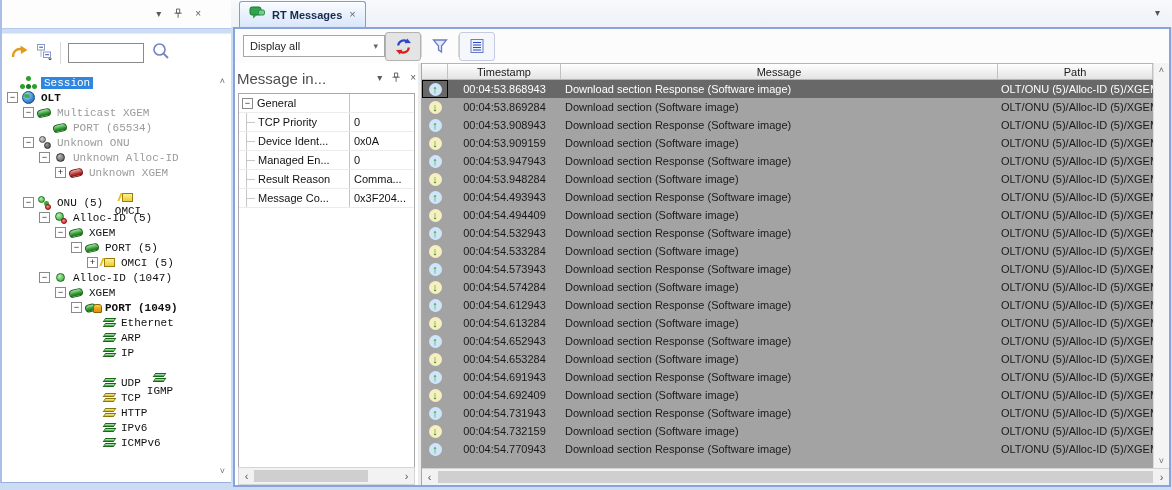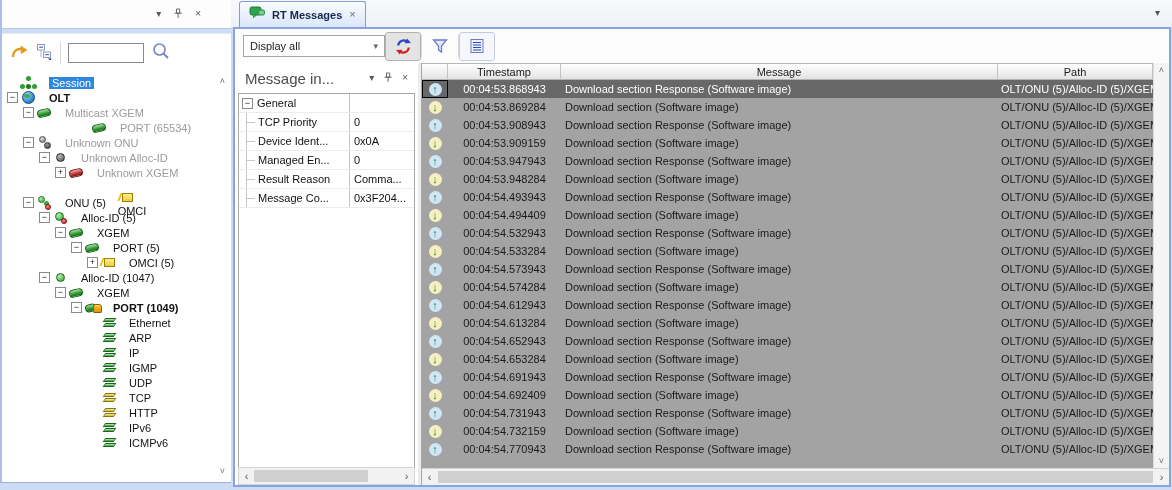--- a/index.html
+++ b/index.html
@@ -13,21 +13,21 @@
   .lp-sep{height:4px;background:#cdddf6;border-top:1px solid #b6c9ec;border-bottom:1px solid #e3ecfa;}
   .lp-toolbar{height:38px;display:flex;align-items:center;padding-left:9px;gap:7px;background:#fff;}
   .vsep{width:1px;height:22px;background:#d8d8d8;}
   .search-box{width:76px;height:20px;border:1px solid #8a8a8a;background:#fff;font-family:"Liberation Sans",sans-serif;font-size:11px;padding:0 4px;box-sizing:border-box;}
   .lp-tree{position:absolute;top:72px;left:2px;right:1px;bottom:3px;overflow:hidden;padding-top:3px;background:#fff;}
   .trow{height:15px;display:flex;align-items:center;font-size:11px;white-space:nowrap;color:#111;}
   .trow.muted .tlabel{color:#9b9b9b;}
   .trow.bold .tlabel{font-weight:bold;}
   .trow.selected .tlabel{background:#2e86e0;color:#fff;padding:0 3px;}
   .expander{width:11px;height:11px;box-sizing:border-box;border:1px solid #8a8a8a;background:#fff;color:#222;font-size:9px;line-height:8px;text-align:center;flex:none;margin-right:2px;}
-  .tlabel{margin-left:11px;}
+  .tlabel{margin-left:3px;font-family:Liberation Mono, monospace;}
   .lp-vscroll{position:absolute;right:1px;top:74px;bottom:4px;width:15px;background:#fff;}
   .vs-up,.vs-down{position:absolute;left:0;right:0;text-align:center;color:#6a6a6a;font-size:9px;}
   .vs-up{top:2px;} .vs-down{bottom:2px;}
   .vs-up::before{content:"˄";} .vs-down::before{content:"˅";}
 
   
   .ticon{width:18px;height:14px;position:relative;flex:none;display:inline-block;}
   .session::before{content:"";position:absolute;left:6px;top:0;width:5px;height:5px;border-radius:50%;background:#2da02d;box-shadow:-6px 8px 0 #2da02d,6px 8px 0 #2da02d,0 8px 0 #1c7a1c;}
   .globe::before{content:"";position:absolute;left:2px;top:0;width:13px;height:13px;border-radius:50%;background:radial-gradient(circle at 35% 30%,#bfe2f8 0%,#3f8fd4 55%,#16589e 100%);border:1px solid #0f4a86;box-sizing:border-box;}
   .globe::after{content:"";position:absolute;left:4px;top:3px;width:6px;height:4px;background:#3fae4f;border-radius:2px 3px 2px 3px;}
@@ -66,21 +66,21 @@
   .combo-arrow{margin-left:auto;padding-right:6px;color:#666;font-size:9px;}
   .combo-arrow::before{content:"▾";}
   .tool-btn{width:34px;height:27px;display:flex;align-items:center;justify-content:center;border-radius:3px;border:1px solid transparent;}
   .tool-btn.pressed{background:#e4e4e4;border-color:#b2b2b2;}
   .tool-btn.outlined{background:#f5f7fc;border-color:#c4cce2;}
 
   .content{position:absolute;top:34px;left:0;right:0;bottom:0;display:flex;}
 
   
   .inspector{width:183px;flex:none;position:relative;background:#fff;}
-  .insp-title{height:30px;display:flex;align-items:center;padding:0 10px;color:#4d4d4d;font-size:15px;gap:9px;}
+  .insp-title{height:30px;display:flex;align-items:center;padding:0 2px;color:#4d4d4d;font-size:15px;gap:9px;}
   .insp-title .t-text{flex:1;white-space:nowrap;overflow:hidden;}
   .pgrid{position:absolute;top:30px;left:3px;right:3px;bottom:18px;border:1px solid #a8a8a8;border-bottom:none;box-sizing:border-box;font-size:11px;overflow:hidden;}
   .pg-row{height:18px;display:flex;align-items:stretch;border-bottom:1px solid #ececec;}
   .pg-name{width:111px;flex:none;display:flex;align-items:center;padding-left:3px;border-right:1px solid #c4c4c4;overflow:hidden;white-space:nowrap;box-sizing:border-box;color:#111;}
   .pg-row:not(.group) .pg-name{padding-left:19px;background-image:linear-gradient(#c8c8c8,#c8c8c8),linear-gradient(#c8c8c8,#c8c8c8);background-size:1px 100%,9px 1px;background-position:7px 0,7px 50%;background-repeat:no-repeat;}
   .pg-row:not(.group) .pg-exp{display:none;}
   .pg-exp{width:11px;height:11px;box-sizing:border-box;border:1px solid #8a8a8a;background:#fff;color:#222;font-size:9px;line-height:8px;text-align:center;flex:none;margin-right:4px;}
   .pg-val{flex:1;display:flex;align-items:center;padding-left:4px;overflow:hidden;white-space:nowrap;color:#111;}
   .insp-hscroll{position:absolute;bottom:0;left:3px;right:3px;height:18px;background:#f2f2f2;border:1px solid #d4d4d4;box-sizing:border-box;display:flex;align-items:center;}
   .hs-arrow{width:15px;text-align:center;color:#555;font-size:11px;flex:none;}
@@ -173,21 +173,21 @@
           <span class="ticon globe"></span>
           <span class="tlabel">OLT</span>
         </div>
 
         <div class="trow muted" style="padding-left: 19px;">
           <span class="expander">−</span>
           <span class="ticon cylinder-green"></span>
           <span class="tlabel">Multicast XGEM</span>
         </div>
 
-        <div class="trow muted" style="padding-left: 35px; justify-content: center;">
+        <div class="trow muted" style="padding-left: 35px;">
           <span class="expander" style="visibility: hidden;"></span>
           <span class="ticon cylinder-green"></span>
           <span class="tlabel">PORT (65534)</span>
         </div>
 
         <div class="trow muted" style="padding-left: 19px;">
           <span class="expander">−</span>
           <span class="ticon balls-gray"></span>
           <span class="tlabel">Unknown ONU</span>
         </div>
@@ -269,21 +269,21 @@
           <span class="ticon layers-green"></span>
           <span class="tlabel">ARP</span>
         </div>
 
         <div class="trow" style="padding-left: 83px;">
           <span class="expander" style="visibility: hidden;"></span>
           <span class="ticon layers-green"></span>
           <span class="tlabel">IP</span>
         </div>
 
-        <div class="trow" style="padding-left: 83px;">
+        <div class="trow" style="padding-left: 83px; flex-direction: column;">
           <span class="expander" style="visibility: hidden;"></span>
           <span class="ticon layers-green"></span>
           <span class="tlabel">IGMP</span>
         </div>
 
         <div class="trow" style="padding-left: 83px;">
           <span class="expander" style="visibility: hidden;"></span>
           <span class="ticon layers-green"></span>
           <span class="tlabel">UDP</span>
         </div>

